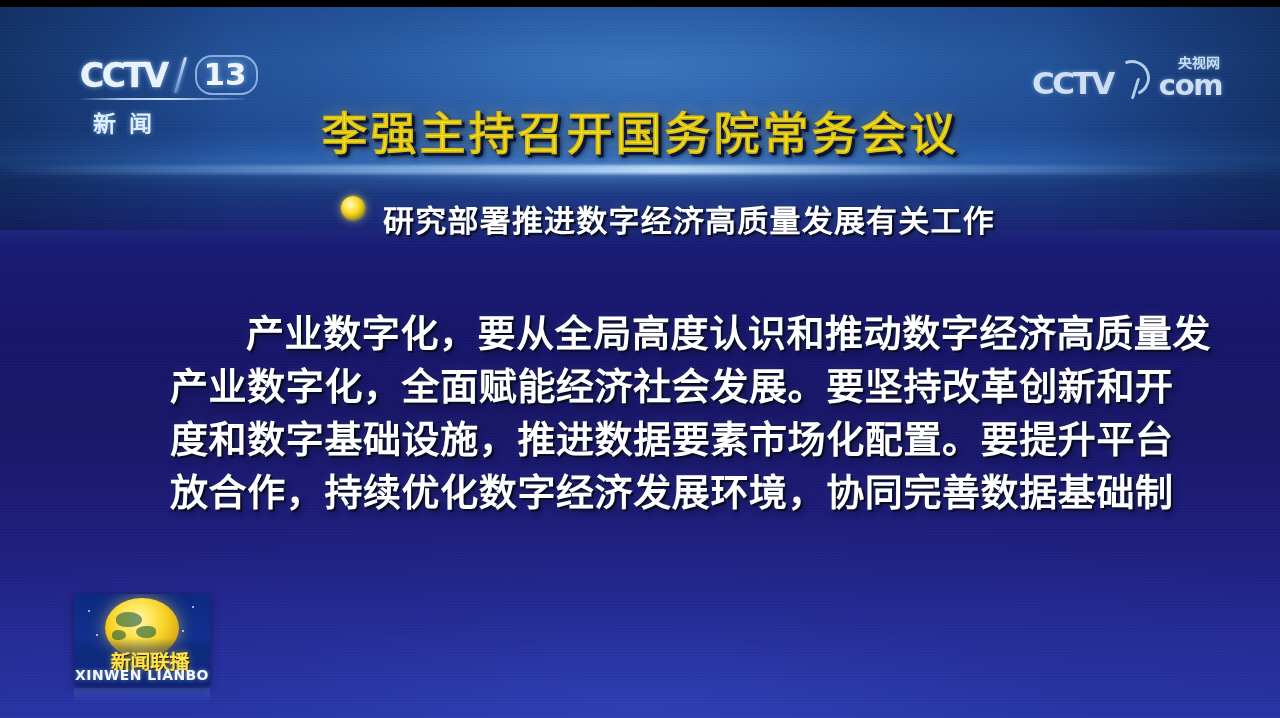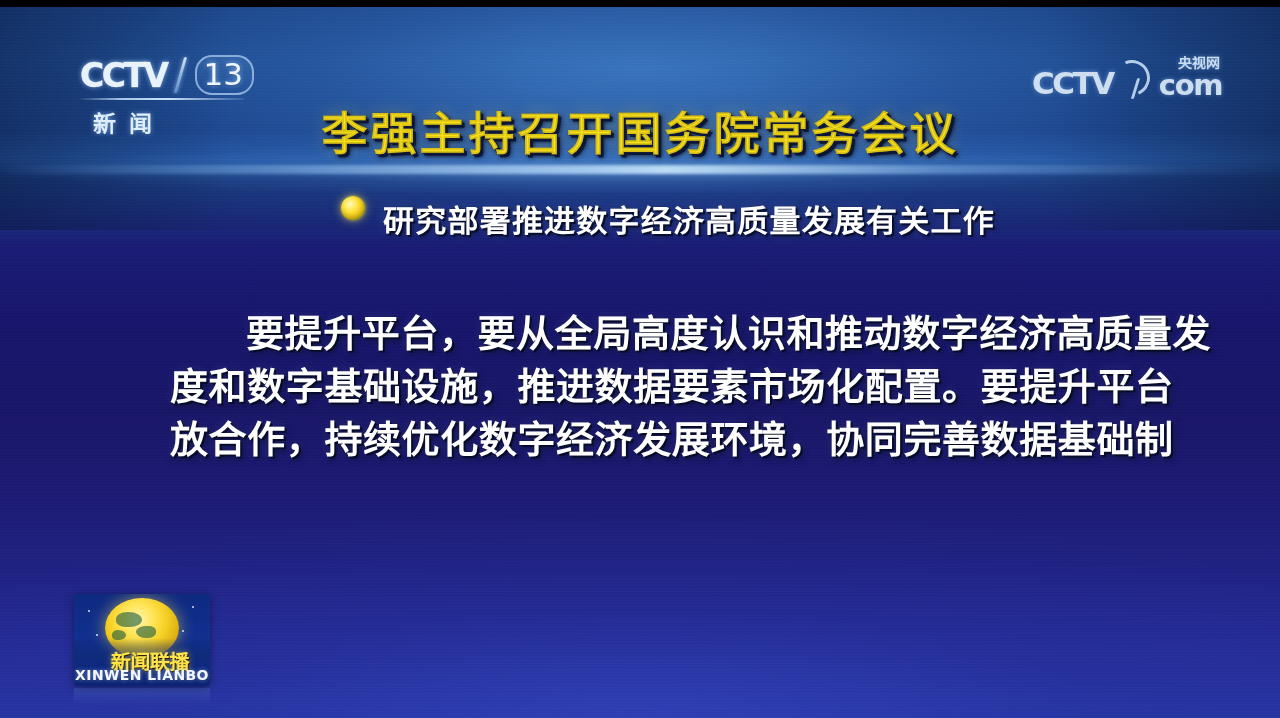--- a/index.html
+++ b/index.html
@@ -143,21 +143,21 @@
   .cctv-slash::after {
     content:"";
     position:absolute; left:5px; top:0;
     width:3px; height:36px;
     background:linear-gradient(to bottom, rgba(215,233,255,0.95), rgba(150,195,245,0.55));
     transform:skewX(-16deg);
     border-radius:2px;
     box-shadow:0 0 4px rgba(170,210,255,0.7);
   }
   .cctv-num {
-    font-size:31px; font-weight:400;
+    font-size:31px; font-weight:700;
     color:#eef5ff;
     letter-spacing:0px;
     padding:0 9px 2px 7px;
     border-radius:17px;
     border:2px solid rgba(200,228,255,0.62);
     line-height:34px;
     text-shadow:0 0 5px rgba(165,210,255,0.8), 0 1px 2px rgba(10,35,85,0.7);
     background:linear-gradient(to bottom, rgba(120,175,240,0.18), rgba(40,95,180,0.10));
   }
   .cctv-underline {
@@ -419,21 +419,22 @@
   <div id="headline">
     <span class="headline-text">李强主持召开国务院常务会议</span>
   </div>
 
   <div id="subtitle-row">
     <span class="bullet-dot"></span>
     <span class="subtitle-text">研究部署推进数字经济高质量发展有关工作</span>
   </div>
 
   <div id="body-block">
-    <div class="body-line indented">要提升平台，要从全局高度认识和推动数字经济高质量发</div>
+    <div class="body-line indented">产业数字化，要从全局高度认识和推动数字经济高质量发</div>
+    <div class="body-line">产业数字化，全面赋能经济社会发展。要坚持改革创新和开</div>
     <div class="body-line">度和数字基础设施，推进数据要素市场化配置。要提升平台</div>
     <div class="body-line">放合作，持续优化数字经济发展环境，协同完善数据基础制</div>
   </div>
 
   <div id="program-badge">
     <div class="badge-globe"></div>
     <div class="badge-continent c1"></div>
     <div class="badge-continent c2"></div>
     <div class="badge-continent c3"></div>
     <div class="badge-star s1"></div>

